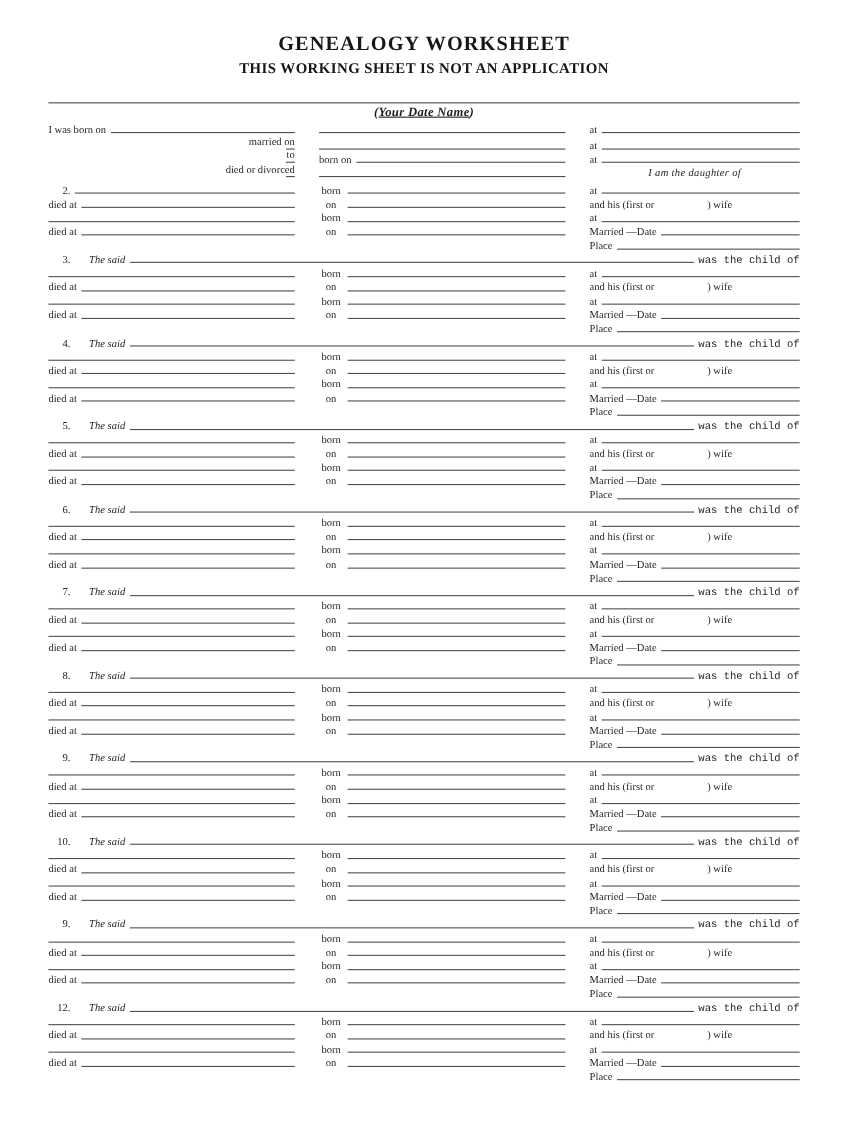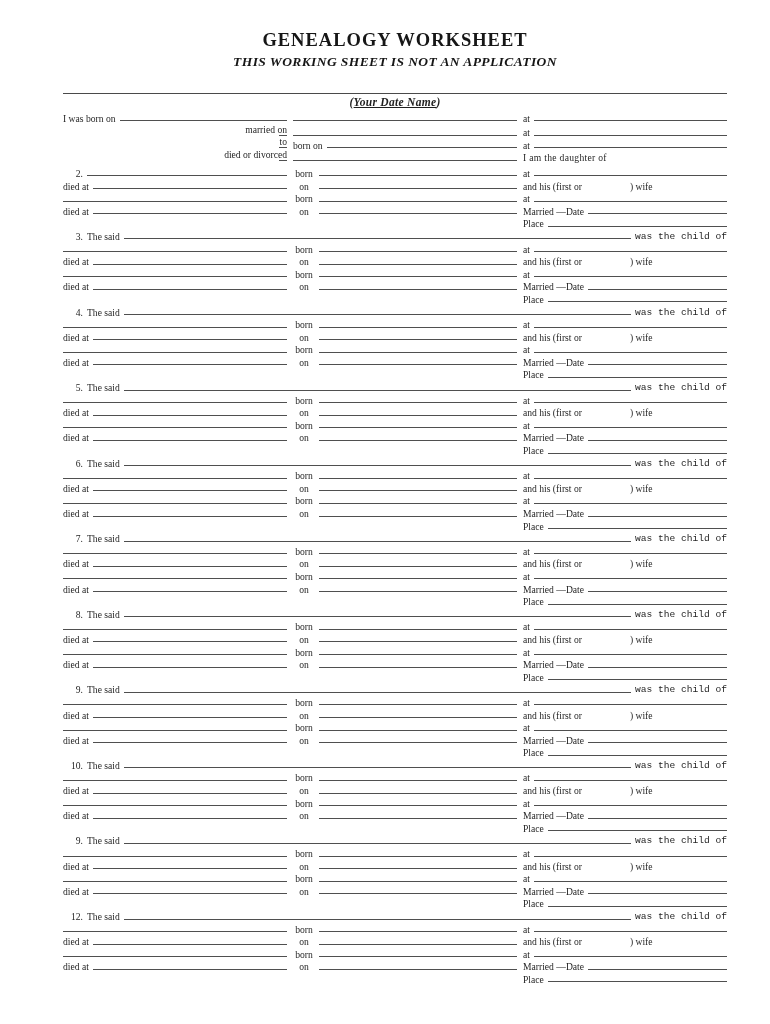--- a/index.html
+++ b/index.html
@@ -3,50 +3,50 @@
 <meta charset="utf-8">
 <style>
   * { margin:0; padding:0; box-sizing:border-box; }
   html, body { width:770px; height:1024px; }
   body {
     background:#ffffff;
     font-family:"Liberation Serif", serif;
     color:#1f1f1f;
     overflow:hidden;
   }
-  .content { padding:0 43px 0 63px; }
+  .content { padding:0 43px 0 44px; }
 
   .title {
     text-align:center; font-weight:bold; font-size:18.5px;
     letter-spacing:1px; margin-top:30px; color:#161616;
   }
   .subtitle {
-    text-align:center; font-weight:bold; font-style:italic;
+    text-align:center; font-weight:bold; 
     font-size:13.5px; letter-spacing:0.4px; margin-top:3px; color:#161616;
   }
   .rule { border-top:1px solid #4a4a4a; margin-top:23px; }
   .caption {
     text-align:center; font-weight:bold; font-style:italic;
     font-size:11.5px; margin-top:2px; letter-spacing:0.3px;
   }
   .caption .uline { text-decoration:underline; }
 
   .row { display:flex; align-items:flex-end; height:12.6px; font-size:9.6px; white-space:nowrap; }
-  .grid3 { display:grid; grid-template-columns:224px 224px 1fr; column-gap:6px; }
+  .grid3 { display:grid; grid-template-columns:224px 224px 1fr; column-gap:22px; }
   .cell { display:flex; align-items:flex-end; min-width:0; }
   .lbl { line-height:11px; }
   .fill { flex:1 1 auto; border-bottom:1px solid #4f4f4f; margin:0 0 2.5px 4px; min-width:8px; }
   .fill.flush { margin-left:0; }
   .indent { padding-left:13px;flex-direction:column; }
   .num { width:20px; text-align:right; line-height:11px; flex:0 0 auto; }
-  .said { margin-left:4px; }
+  .said { margin-left:17px;font-style:italic; }
   .mlbl { min-width:22px; text-align:center; line-height:11px; flex:0 0 auto; }
   .tail { margin-left:4px; flex:0 0 auto;font-family:Liberation Mono, monospace; }
   .spacer48 { width:48px; flex:0 0 auto; }
-  .note { flex:1; text-align:left; line-height:11px; letter-spacing:0.3px; }
+  .note { flex:1; text-align:center; font-style:italic; line-height:11px; letter-spacing:0.3px; }
 
   .personal { margin-top:3px; }
   .section.no-header { margin-top:5px; }
 </style>
 </head>
 <body>
 
 <div class="content">
 
   <div class="title">GENEALOGY WORKSHEET</div>

